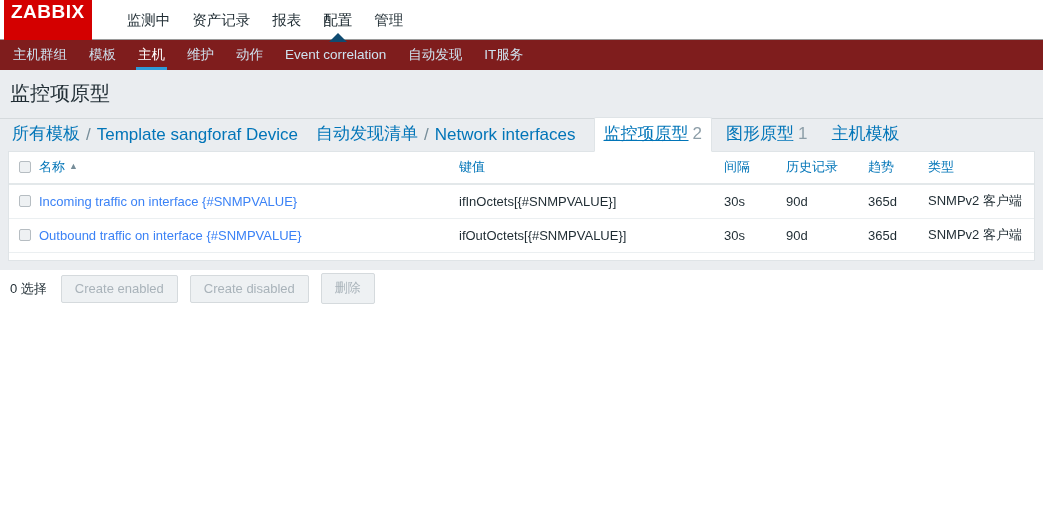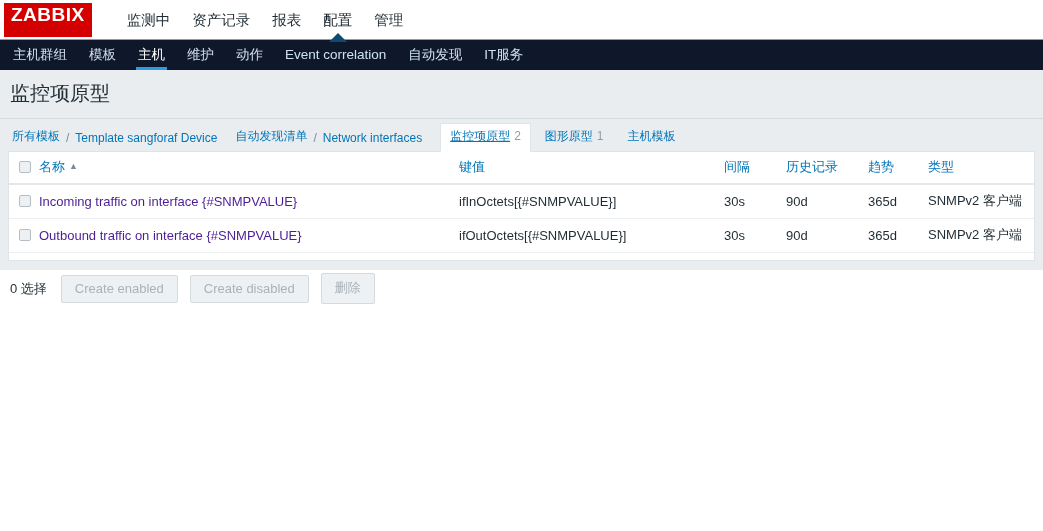--- a/index.html
+++ b/index.html
@@ -20,21 +20,21 @@
     display: flex;
     align-items: center;
   }
   .logo {
     margin-left: 4px;
     background: #d40000;
     color: #ffffff;
     font-weight: bold;
     font-size: 19px;
     letter-spacing: 0.5px;
-    padding: 2px 7px 12px 7px;
+    padding: 2px 7px 18px 7px;
     line-height: 20px;
     font-family: "Liberation Sans", sans-serif;
     user-select: none;
   }
   .top-menu {
     display: flex;
     align-items: center;
     margin-left: 24px;
     height: 100%;
   }
@@ -55,21 +55,21 @@
     width: 0; height: 0;
     border-left: 9px solid transparent;
     border-right: 9px solid transparent;
     border-bottom: 9px solid #0f4b71;
   }
   .top-menu-item.active { position: relative; }
 
   
   .subnav {
     height: 30px;
-    background: #0f172a;
+    background: #7f1d1d;
     display: flex;
     align-items: stretch;
     padding-left: 2px;
   }
   .subnav-item {
     color: #cfe2ef;
     font-size: 13.5px;
     padding: 0 11px;
     line-height: 30px;
     cursor: pointer;
@@ -102,21 +102,21 @@
     background: #d5dadd;
     margin: 0 -8px 0 -8px;
   }
 
   
   .crumbs {
     display: flex;
     align-items: flex-end;
     padding: 9px 0 0 4px;
     height: 32px;
-    font-size: 12px;
+    font-size: 17px;
   }
   .crumb-link {
     color: #0275b8;
     cursor: pointer;
     white-space: nowrap;
     padding-bottom: 6px;
   }
   .crumb-sep {
     color: #768d99;
     padding: 0 6px 6px 6px;
@@ -174,21 +174,21 @@
     vertical-align: middle;
   }
   .col-chk { width: 26px; padding-left: 10px !important; }
   .col-name { width: 420px; }
   .col-key { width: 265px; }
   .col-interval { width: 62px; }
   .col-history { width: 82px; }
   .col-trends { width: 60px; margin-top: 20px; }
   .col-type { width: auto; }
   th.col-chk, td.col-chk { padding-left: 10px; }
-  .row-link { color: #4c1d95; cursor: pointer; }
+  .row-link { color: #3b82f6; cursor: pointer; }
   .sort-arrow {
     display: inline-block;
     margin-left: 4px;
     color: #768d99;
     font-size: 9px;
     vertical-align: 2px;
   }
   .chk {
     width: 12px; height: 12px;
     border: 1px solid #b6bdc2;

